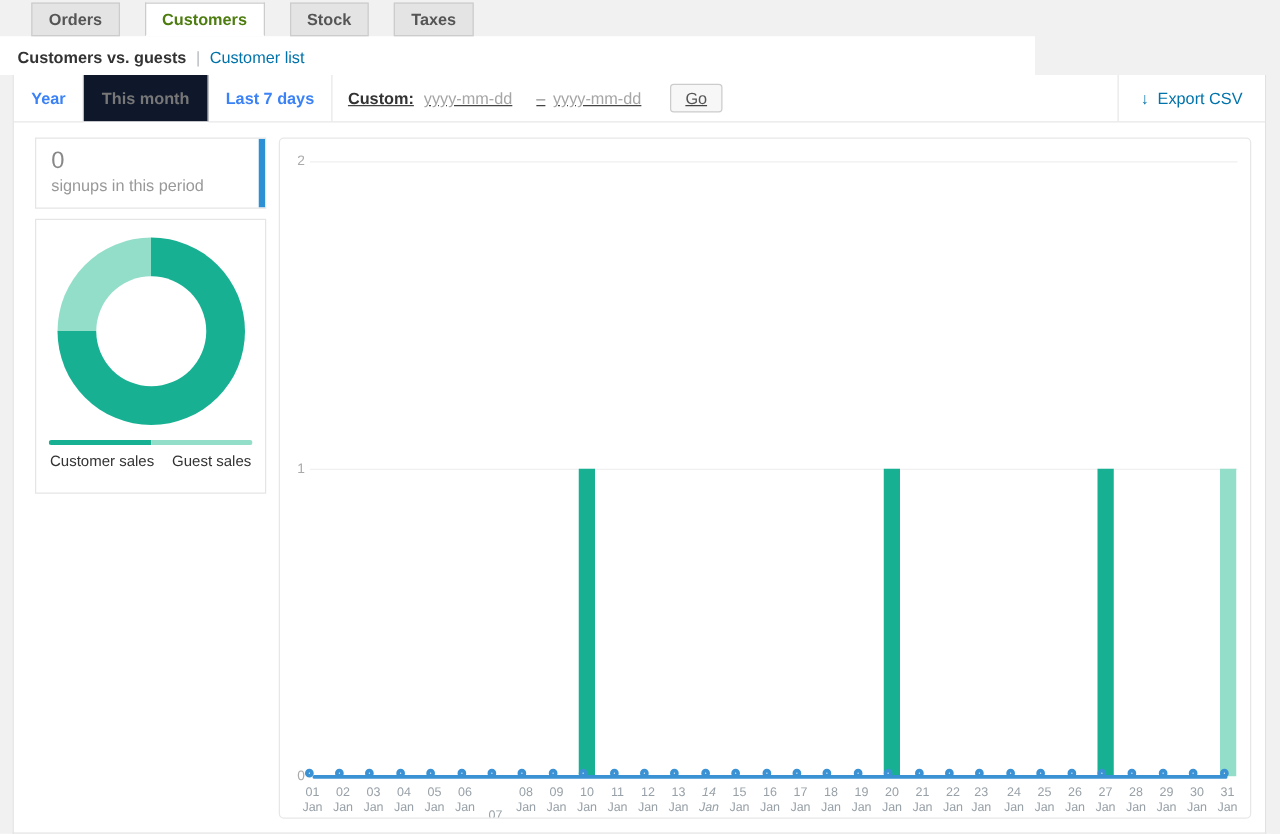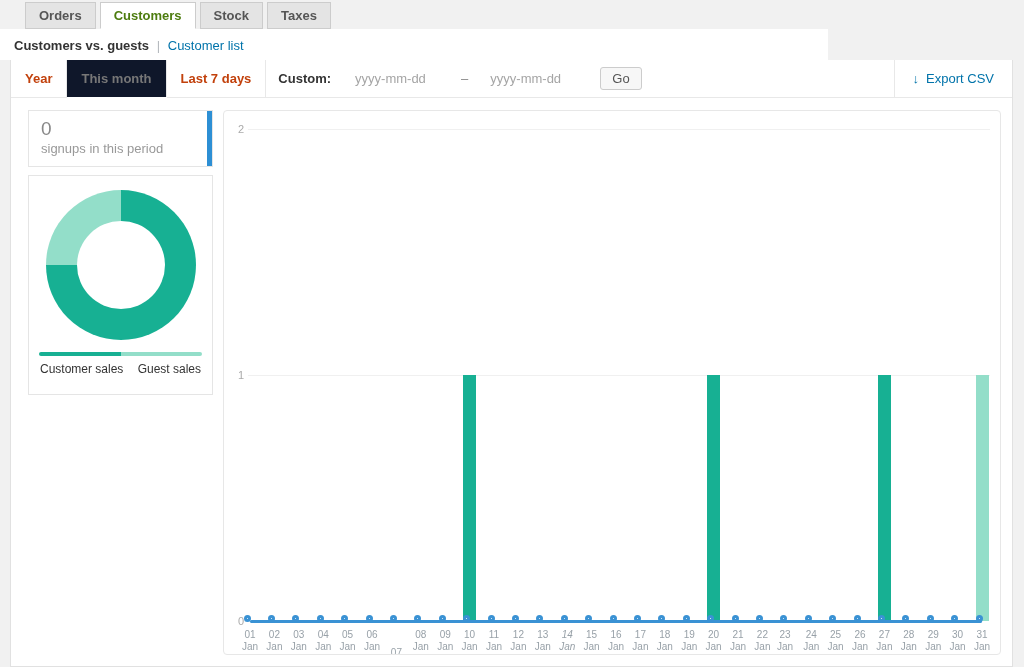--- a/index.html
+++ b/index.html
@@ -5,21 +5,21 @@
   * { margin:0; padding:0; box-sizing:border-box; }
   html,body { width:1024px; height:667px; overflow:hidden; }
   body {
     font-family:"Liberation Sans", sans-serif;
     background:#f1f1f1;
     position:relative;
     font-size:13px;
     color:#444;
   }
   
-  .tab-row { position:absolute; left:0; top:2px; width:1024px; height:27px; padding-left:25px; display:flex; gap:4px; z-index:3; }
+  .tab-row { position:absolute; left:0; top:2px; width:1024px; height:27px; padding-left:25px; display:flex; gap:20px; z-index:3; }
   .tab {
     height:27px; padding:0 13px; line-height:25px;
     background:#e4e4e4; border:1px solid #ccc; color:#555;
     font-weight:bold; cursor:pointer; white-space:nowrap;
   }
   .tab.active { background:#fff; border-bottom-color:#fff; color:#4d7c0f; }
   .crumb-strip { position:absolute; left:0; top:29px; width:828px; height:31px; background:#fff; z-index:2; }
   .crumbs { padding:9px 0 0 14px; font-size:13px; }
   .crumb-current { font-weight:bold; color:#333; }
   .crumb-sep { color:#b4b9be; margin:0 4px; }
@@ -28,25 +28,25 @@
   .panel {
     position:absolute; left:10px; top:60px; width:1003px; height:607px;
     background:#fff; border:1px solid #e1e1e1; border-top:none;
   }
   
   .filter-bar {
     position:absolute; left:0; top:0; width:100%; height:38px;
     border-bottom:1px solid #e8e8e8; display:flex; align-items:stretch;
   }
   .range {
-    padding:0 14px; line-height:37px; font-weight:bold; color:#c2410c;
+    padding:0 14px; line-height:37px; font-weight:bold; color:#3b82f6;
     border-right:1px solid #e8e8e8; cursor:pointer; white-space:nowrap;
   }
   .range.active { color:#777; background:#0f172a; box-shadow:0 2px 0 #fff; cursor:default; }
-  .custom-area { display:flex; align-items:center; padding:0 12px; gap:20px; }
+  .custom-area { display:flex; align-items:center; padding:0 12px; gap:4px;text-decoration:underline; }
   .custom-label { font-weight:bold; color:#333; margin-right:4px; }
   .date-input {
     border:none; outline:none; background:transparent; width:84px;
     font-family:"Liberation Sans", sans-serif; font-size:13px; color:#444;
   }
   .date-input::placeholder { color:#a5a5a5; opacity:1; }
   .date-dash { color:#888; margin:0 2px; }
   .go-btn {
     margin-left:6px; padding:3px 11px; font-size:13px; color:#555;
     background:#f7f7f7; border:1px solid #ccc; border-radius:3px; cursor:pointer;

